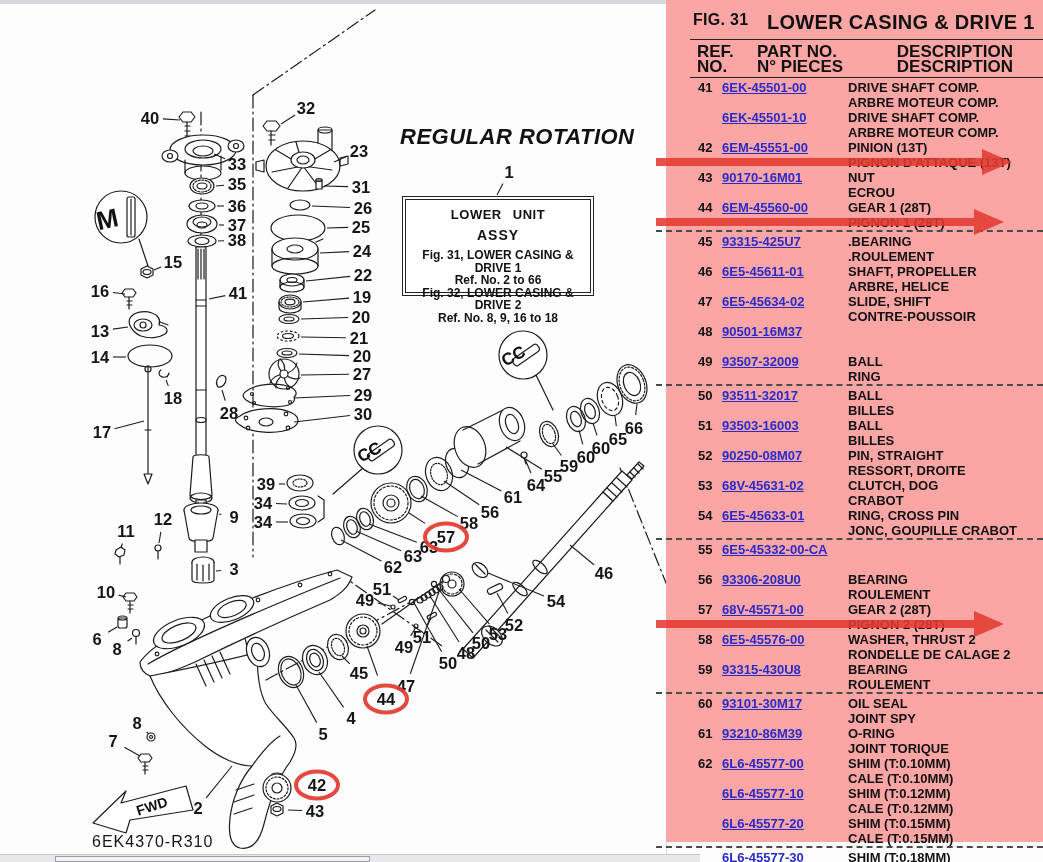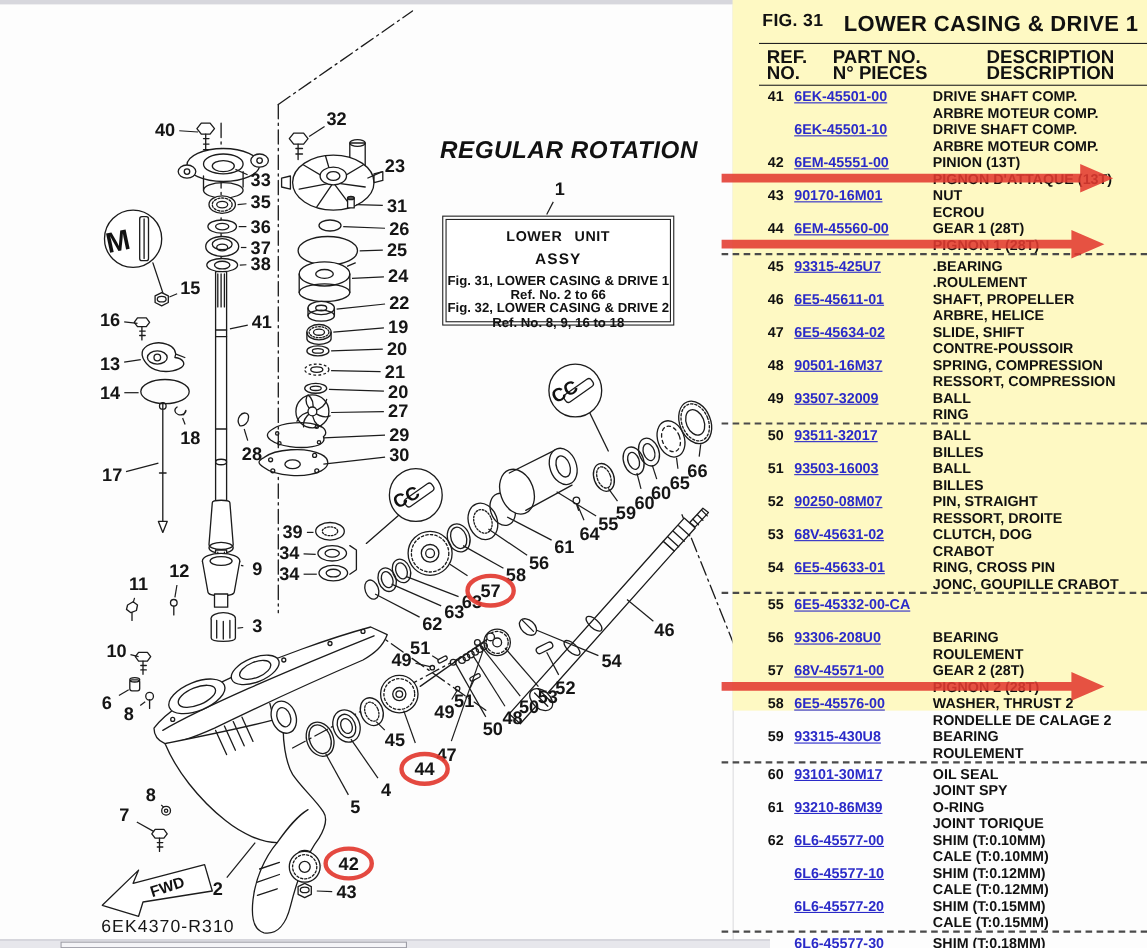--- a/index.html
+++ b/index.html
@@ -11,28 +11,28 @@
   
   #diagram{position:absolute;left:0;top:0;}
   .s{stroke:#1c1c1c;stroke-width:1.2;fill:none;stroke-linecap:round;stroke-linejoin:round;}
   .sf{stroke:#1c1c1c;stroke-width:1.2;fill:#ffffff;stroke-linejoin:round;}
   .dd{stroke-dasharray:13 4 2 4;}
   .dlab{font-size:16.5px;font-weight:600;fill:#151515;text-anchor:middle;}
   .balloon-glyph{font-weight:700;fill:#111;text-anchor:middle;}
 
   .rot-heading{position:absolute;left:400px;top:124px;width:215px;text-align:center;
     font-size:22px;font-style:italic;font-weight:600;color:#111;letter-spacing:.5px;white-space:nowrap;}
-  .assy{position:absolute;left:402px;top:196px;width:211px;height:100px;border:1.5px solid #222;background:#fff;box-sizing:border-box;}
+  .assy{position:absolute;left:402px;top:196px;width:192px;height:100px;border:1.5px solid #222;background:#fff;box-sizing:border-box;}
   .assy-inner{position:absolute;inset:2px;border:1px solid #222;text-align:center;color:#111;}
   .assy-l1{margin-top:7px;font-size:13px;font-weight:700;word-spacing:7px;letter-spacing:.5px;}
   .assy-l2{margin-top:5px;font-size:14px;font-weight:700;letter-spacing:1px;}
   .assy-fig{margin-top:6px;font-size:12px;line-height:12.6px;font-weight:700;}
 
   
-  .table-pane{position:absolute;left:666px;top:0;width:377px;height:646px;background:#fef9c3;color:#111;}
+  .table-pane{position:absolute;left:666px;top:0;width:377px;height:842px;background:#fca5a5;color:#111;}
   .fig-label{position:absolute;left:27px;top:11px;font-size:16px;font-weight:700;letter-spacing:.3px;}
   .fig-title{position:absolute;left:101px;top:11px;font-size:20px;font-weight:700;letter-spacing:.3px;}
   .rule{position:absolute;left:24px;right:0;height:0;border-top:1.6px solid #222;}
   .hdr{position:absolute;font-size:17px;font-weight:700;line-height:15px;}
   .hdr.right{text-align:right;}
   .trow{position:absolute;left:0;width:100%;height:30px;font-size:13px;font-weight:700;line-height:15px;}
   .trow .ref{position:absolute;left:32px;top:0;}
   .trow .part{position:absolute;left:56px;top:0;color:#2a2ac8;text-decoration:underline;cursor:pointer;}
   .trow .desc{position:absolute;left:182px;top:0;white-space:nowrap;}
   .sep{position:absolute;left:-10px;width:387px;height:0;border-top:2px dashed #4a4a4a;}
@@ -699,24 +699,20 @@
           <span class="ref">47</span>
           <a class="part">6E5-45634-02</a>
           <div class="desc">
             <div>SLIDE, SHIFT</div>
             <div>CONTRE-POUSSOIR</div>
           </div>
         </div>
         <div class="trow" style="top: 324px;">
           <span class="ref">48</span>
           <a class="part">90501-16M37</a>
-          <div class="desc">
-            <div>SPRING, COMPRESSION</div>
-            <div>RESSORT, COMPRESSION</div>
-          </div>
         </div>
         <div class="trow" style="top: 354px;">
           <span class="ref">49</span>
           <a class="part">93507-32009</a>
           <div class="desc">
             <div>BALL</div>
             <div>RING</div>
           </div>
         </div>
         <div class="sep" style="top: 384px;"></div>

